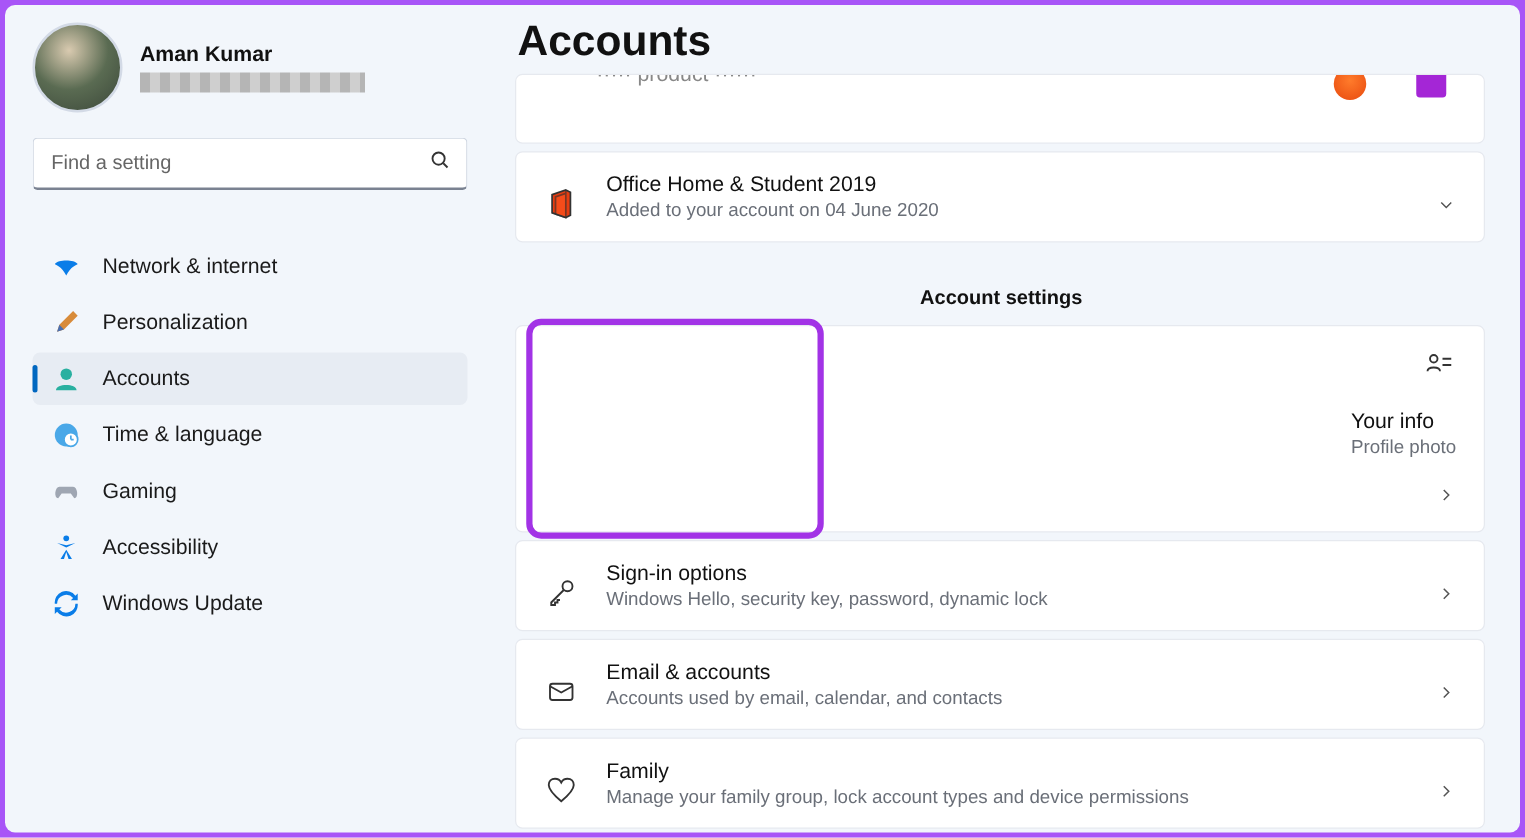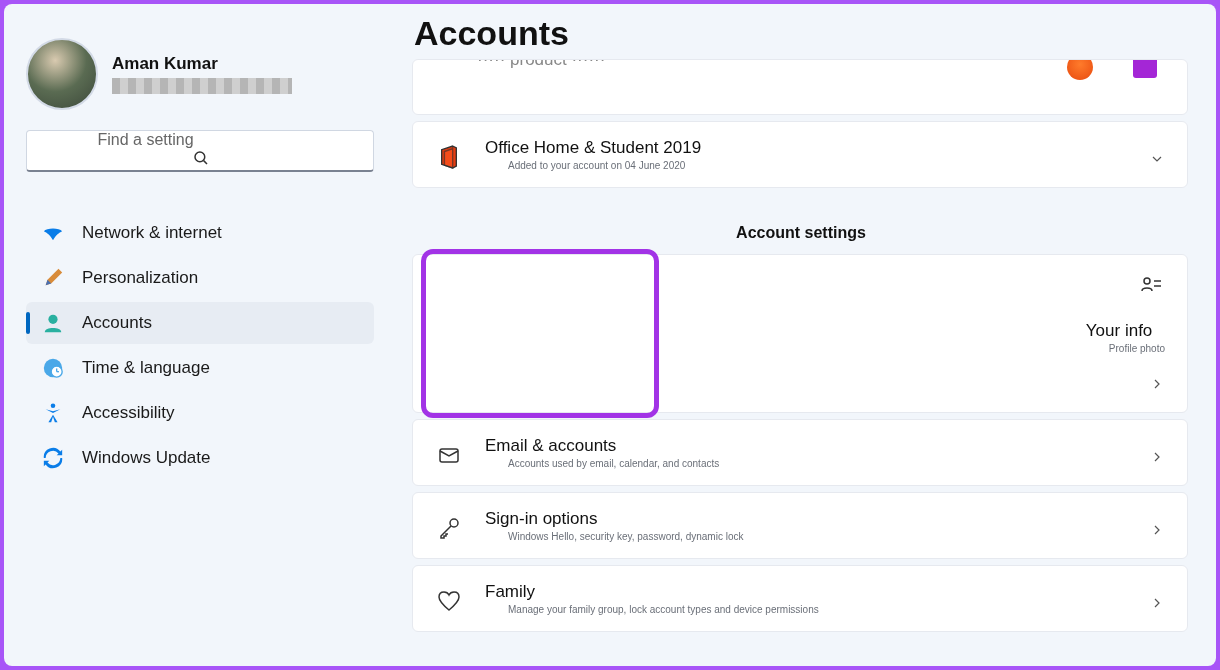--- a/index.html
+++ b/index.html
@@ -1,24 +1,24 @@
 <!DOCTYPE html>
 <html><head>
   <meta charset="utf-8">
   <style>
     * { margin: 0; padding: 0; box-sizing: border-box; font-family: 'Segoe UI', Tahoma, Geneva, Verdana, sans-serif; }
     body { background: #a855f7; padding: 4px; width: 1220px; height: 670px; overflow: hidden; }
     .window { background: #f2f6fb; width: 100%; height: 100%; border-radius: 8px; display: flex; overflow: hidden; }
-    .sidebar { width: 390px; padding: 28px 20px 0 22px; overflow: hidden; }
+    .sidebar { width: 390px; padding: 8px 20px 0 22px; overflow: hidden; }
     .user-block { display: flex; align-items: center; gap: 14px; margin-bottom: 20px; margin-top: 6px; }
     .avatar { width: 72px; height: 72px; border-radius: 50%; background: radial-gradient(circle at 40% 30%, #d9cab0 0%, #5a6b52 50%, #3b4739 100%); flex-shrink: 0; border: 2px solid #d3dae6; }
     .user-text { display: flex; flex-direction: column; gap: 4px; }
     .user-name { font-size: 17px; font-weight: 600; color: #111; }
     .user-email { width: 180px; height: 16px; background: repeating-linear-gradient(90deg, #b5b5b5 0 8px, #cfcfcf 8px 16px); }
-    .search-box { margin-top: 10px; background: #fff; height: 42px; border-radius: 4px; border: 1px solid #d0d7e2; border-bottom: 2px solid #7a8291; display: flex; align-items: center; padding: 0 12px 0 14px; flex-direction: column; }
+    .search-box { margin-top: 10px; background: #fff; height: 42px; border-radius: 4px; border: 1px solid #d0d7e2; border-bottom: 2px solid #7a8291; display: flex; align-items: center; padding: 0 12px 0 14px; }
     .search-box input { border: none; outline: none; font-size: 16px; flex: 1; background: transparent; color: #333; }
     .search-box input::placeholder { color: #666; }
     .search-icon svg { width: 18px; height: 18px; stroke: #333; }
     .nav { margin-top: 40px; display: flex; flex-direction: column; gap: 3px; }
     .nav-item { display: flex; align-items: center; gap: 18px; padding: 10px 16px; border-radius: 6px; font-size: 17px; color: #1a1a1a; cursor: pointer; position: relative; text-align: right; }
     .nav-item.active { background: #e7ecf3; }
     .nav-item.active::before { content: ''; position: absolute; left: 0; top: 10px; bottom: 10px; width: 3.5px; background: #0067c0; border-radius: 3px; }
     .nav-icon { width: 22px; height: 22px; display: flex; align-items: center; justify-content: center; flex-shrink: 0; }
     .nav-icon svg { width: 22px; height: 22px; }
     .main { flex: 1; padding: 10px 28px 0 18px; overflow: hidden; }
@@ -26,21 +26,21 @@
     .card { background: #fff; border: 1px solid #e6e9ef; border-radius: 6px; padding: 16px 22px; display: flex; align-items: flex-end; gap: 22px; margin-bottom: 6px; cursor: pointer; }
     .card-partial { height: 56px; padding: 8px 22px; align-items: flex-start; position: relative; overflow: hidden; }
     .card-partial .cut-text { position: absolute; top: -10px; left: 64px; color: #888; font-size: 17px; }
     .card-partial .badge-row { position: absolute; right: 30px; top: -6px; display: flex; gap: 40px; }
     .badge-circle { width: 26px; height: 26px; border-radius: 50%; background: radial-gradient(circle at 50% 40%, #ff7b2b, #e84a0e); }
     .badge-square { width: 24px; height: 24px; background: #a426d6; border-radius: 3px; }
     .card-icon { width: 28px; height: 28px; display: flex; align-items: center; justify-content: center; flex-shrink: 0; }
     .card-icon svg { width: 24px; height: 24px; stroke: #333; fill: none; stroke-width: 1.5; }
     .card-body { flex: 1; display: flex; flex-direction: column; gap: 2px; }
     .card-title { font-size: 17px; color: #111; }
-    .card-sub { font-size: 10px; color: #6a6f78; margin-left: 23px; }
+    .card-sub { font-size: 15px; color: #6a6f78; }
     .chevron-right svg, .chevron-down svg { width: 16px; height: 16px; stroke: #555; fill: none; stroke-width: 1.8; }
     .section-label { font-size: 16px; font-weight: 600; color: #111; margin: 36px 0 12px 2px; text-align: center; }
     .highlight { position: relative; flex-direction: column; }
     .highlight::after { content: ''; position: absolute; left: 8px; top: -6px; bottom: -6px; width: 228px; border: 5px solid #a233e6; border-radius: 12px; pointer-events: none; }
     .office-icon { display: flex; align-items: center; justify-content: center; }
     .office-icon svg { width: 22px; height: 26px; }
   </style>
 </head>
 <body>
 
@@ -98,20 +98,28 @@
               <circle cx="16" cy="16" r="6" fill="#fff" stroke="#4aa8e8" stroke-width="1.5"></circle>
               <line x1="16" y1="16" x2="16" y2="12.5" stroke="#4aa8e8" stroke-width="1.5"></line>
               <line x1="16" y1="16" x2="18.5" y2="16" stroke="#4aa8e8" stroke-width="1.5"></line>
             </svg>
         </span>
         <span>Time &amp; language</span>
       </div>
       <div class="nav-item">
         <span class="nav-icon">
           <svg viewBox="0 0 24 24">
+              <path d="M6 8 L18 8 C 22 8, 23 18, 19 18 L16 14 L8 14 L5 18 C 1 18, 2 8, 6 8 Z" fill="#9fa6b2"></path>
+            </svg>
+        </span>
+        <span>Gaming</span>
+      </div>
+      <div class="nav-item">
+        <span class="nav-icon">
+          <svg viewBox="0 0 24 24">
               <circle cx="12" cy="4" r="2.5" fill="#0a7de8"></circle>
               <path d="M4 8 L12 10 L20 8 L12 12 L12 14 L17 22 L14 22 L12 16 L10 22 L7 22 L12 14 L12 12 Z" fill="#0a7de8"></path>
             </svg>
         </span>
         <span>Accessibility</span>
       </div>
       <div class="nav-item">
         <span class="nav-icon">
           <svg viewBox="0 0 24 24">
               <path d="M4 12 A 8 8 0 0 1 18 7 L16 9 L22 9 L22 3 L20 5 A 10 10 0 0 0 2 12 Z" fill="#0a7de8"></path>
@@ -170,55 +178,55 @@
       <span class="chevron-right">
         <svg viewBox="0 0 24 24">
             <polyline points="9 6 15 12 9 18"></polyline>
           </svg>
       </span>
     </div>
 
     <div class="card">
       <span class="card-icon">
         <svg viewBox="0 0 24 24">
+            <circle cx="17" cy="7" r="4"></circle>
+            <path d="M14 10 L4 20 L4 22 L7 22 L7 20 L9 20 L9 18 L11 18"></path>
+          </svg>
+      </span>
+      <div class="card-body">
+        <div class="card-title">Sign-in options</div>
+        <div class="card-sub">Windows Hello, security key, password, dynamic lock</div>
+      </div>
+      <span class="chevron-right">
+        <svg viewBox="0 0 24 24">
+            <polyline points="9 6 15 12 9 18"></polyline>
+          </svg>
+      </span>
+    </div>
+
+    <div class="card">
+      <span class="card-icon">
+        <svg viewBox="0 0 24 24">
             <rect x="3" y="6" width="18" height="13" rx="2"></rect>
             <polyline points="3 8 12 13 21 8"></polyline>
           </svg>
       </span>
       <div class="card-body">
         <div class="card-title">Email &amp; accounts</div>
         <div class="card-sub">Accounts used by email, calendar, and contacts</div>
       </div>
       <span class="chevron-right">
         <svg viewBox="0 0 24 24">
             <polyline points="9 6 15 12 9 18"></polyline>
           </svg>
       </span>
     </div>
 
     <div class="card">
       <span class="card-icon">
-        <svg viewBox="0 0 24 24">
-            <circle cx="17" cy="7" r="4"></circle>
-            <path d="M14 10 L4 20 L4 22 L7 22 L7 20 L9 20 L9 18 L11 18"></path>
-          </svg>
-      </span>
-      <div class="card-body">
-        <div class="card-title">Sign-in options</div>
-        <div class="card-sub">Windows Hello, security key, password, dynamic lock</div>
-      </div>
-      <span class="chevron-right">
-        <svg viewBox="0 0 24 24">
-            <polyline points="9 6 15 12 9 18"></polyline>
-          </svg>
-      </span>
-    </div>
-
-    <div class="card">
-      <span class="card-icon">
         <svg viewBox="0 0 24 24" fill="#333">
             <path d="M12 21 C 6 16, 2 12, 2 8 C 2 5, 4 3, 7 3 C 9 3, 11 4, 12 6 C 13 4, 15 3, 17 3 C 20 3, 22 5, 22 8 C 22 12, 18 16, 12 21 Z"></path>
           </svg>
       </span>
       <div class="card-body">
         <div class="card-title">Family</div>
         <div class="card-sub">Manage your family group, lock account types and device permissions</div>
       </div>
       <span class="chevron-right">
         <svg viewBox="0 0 24 24">

